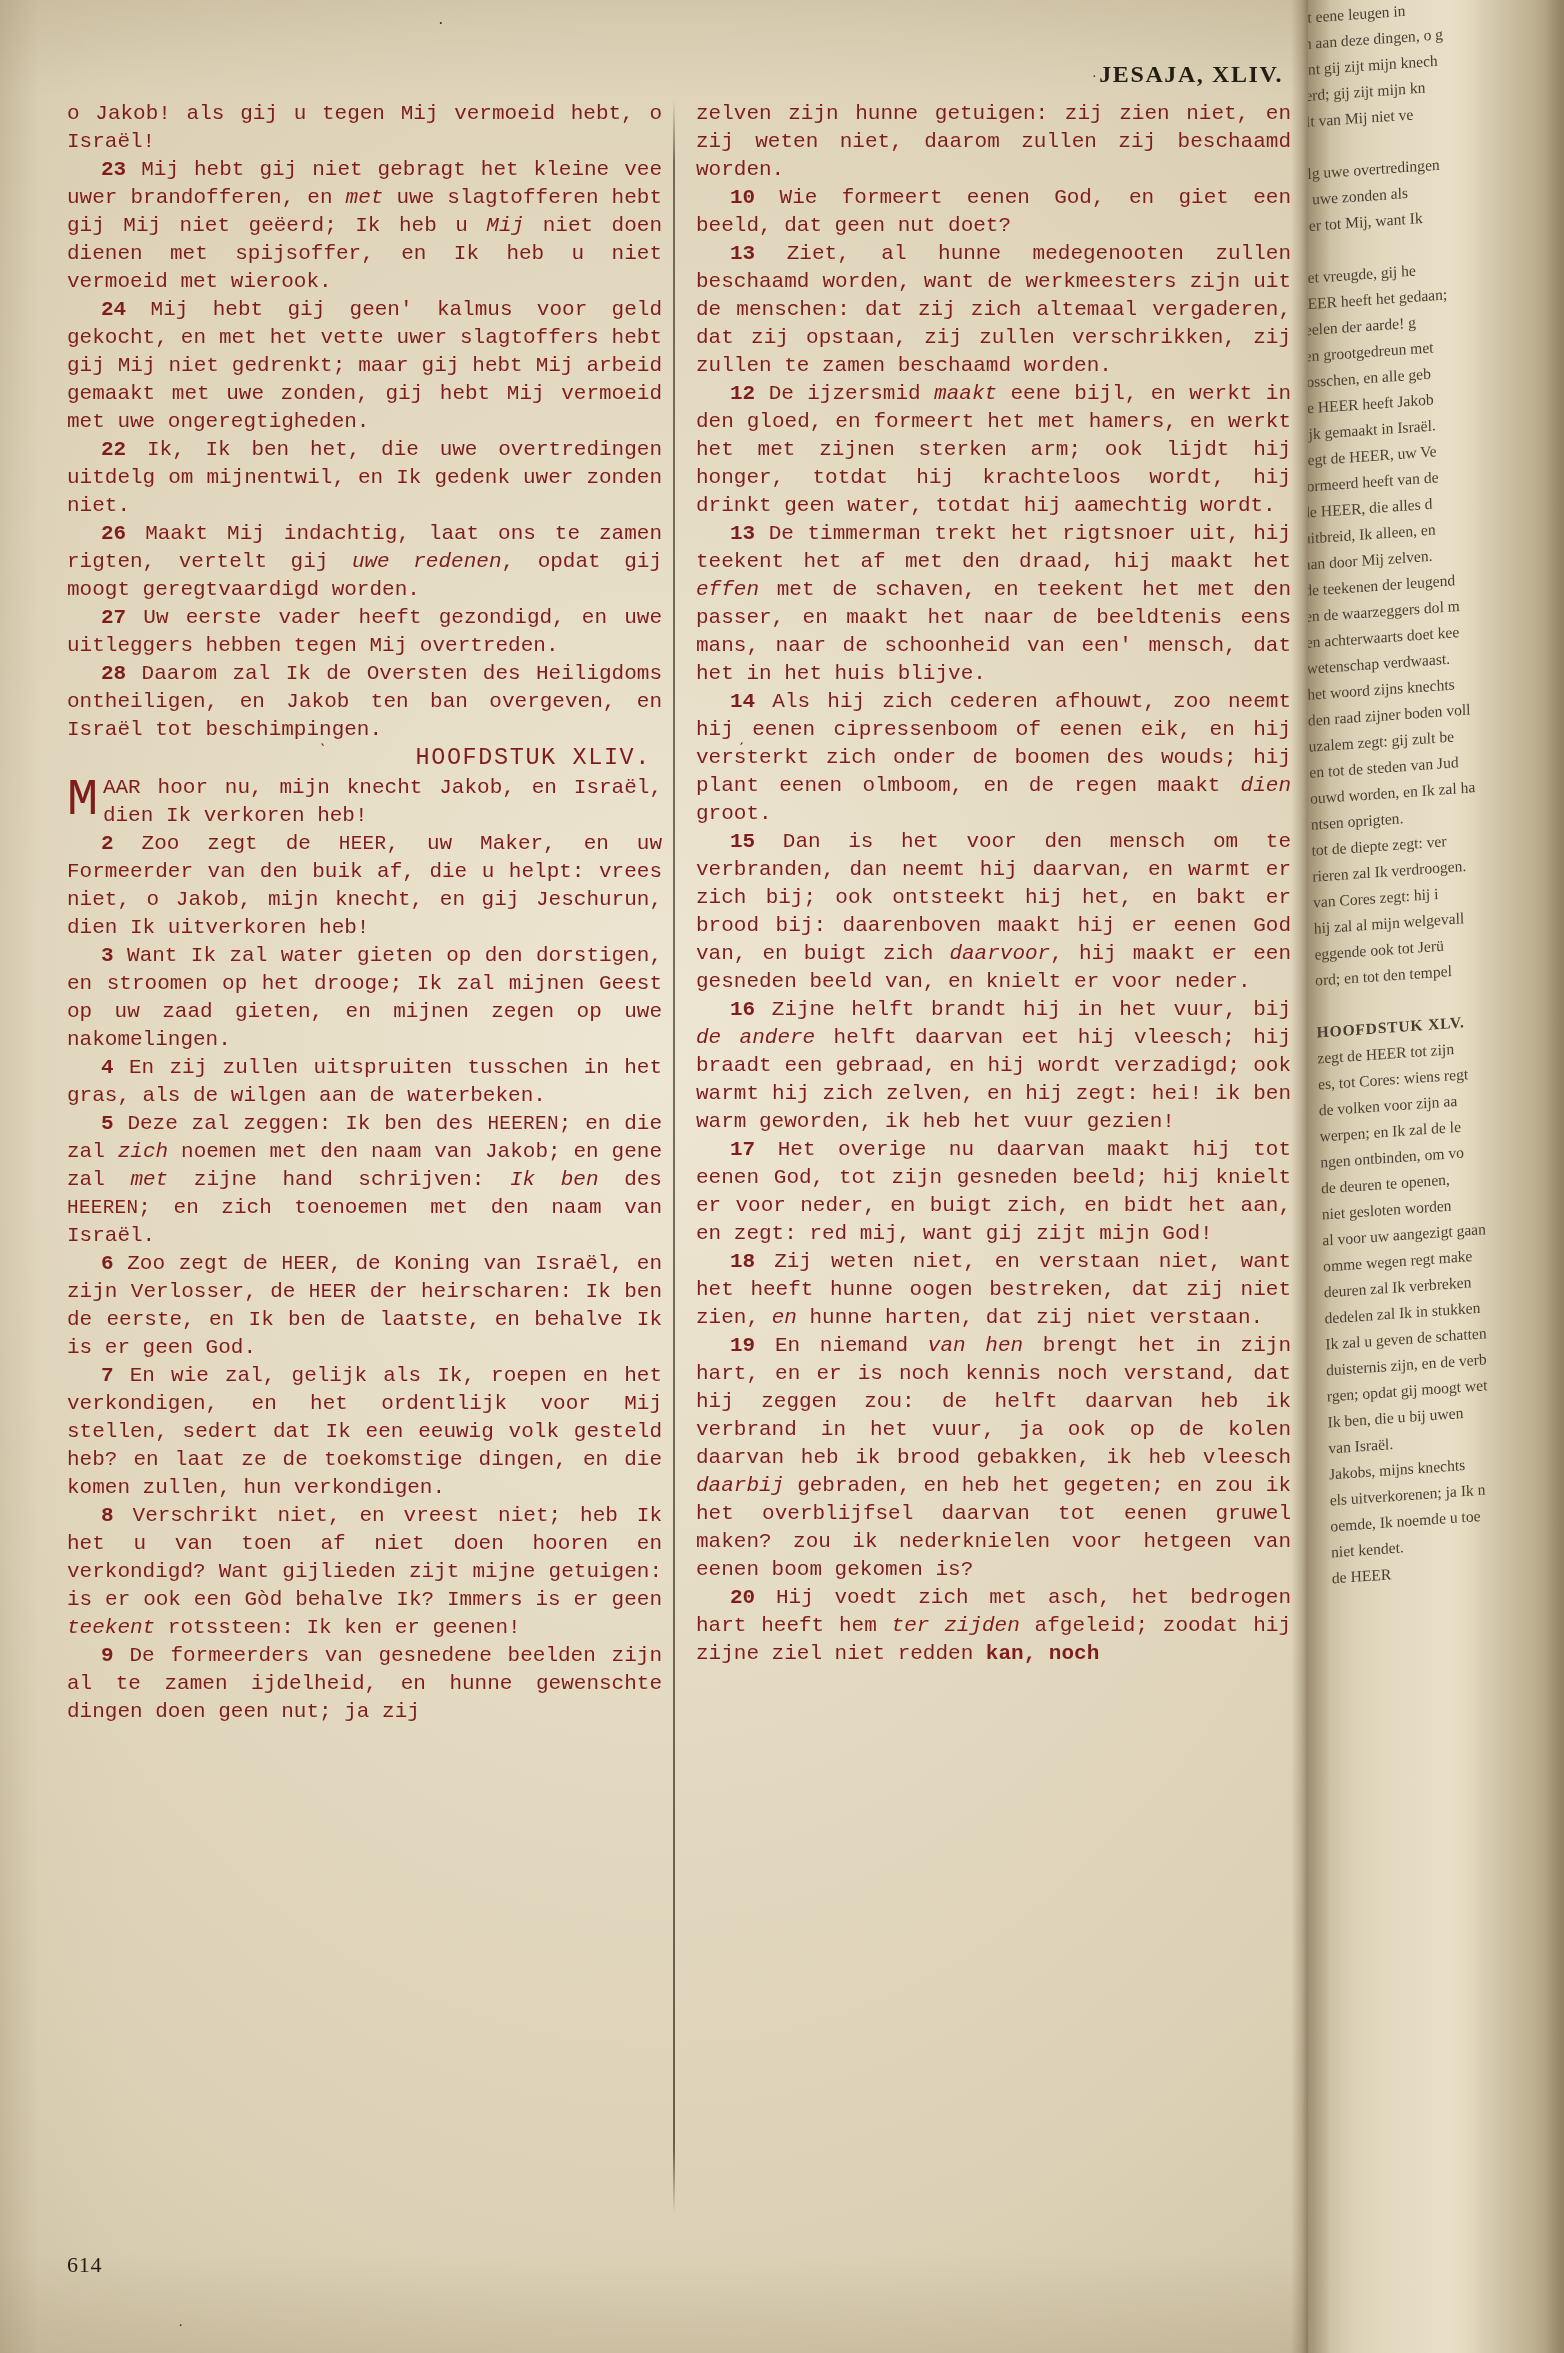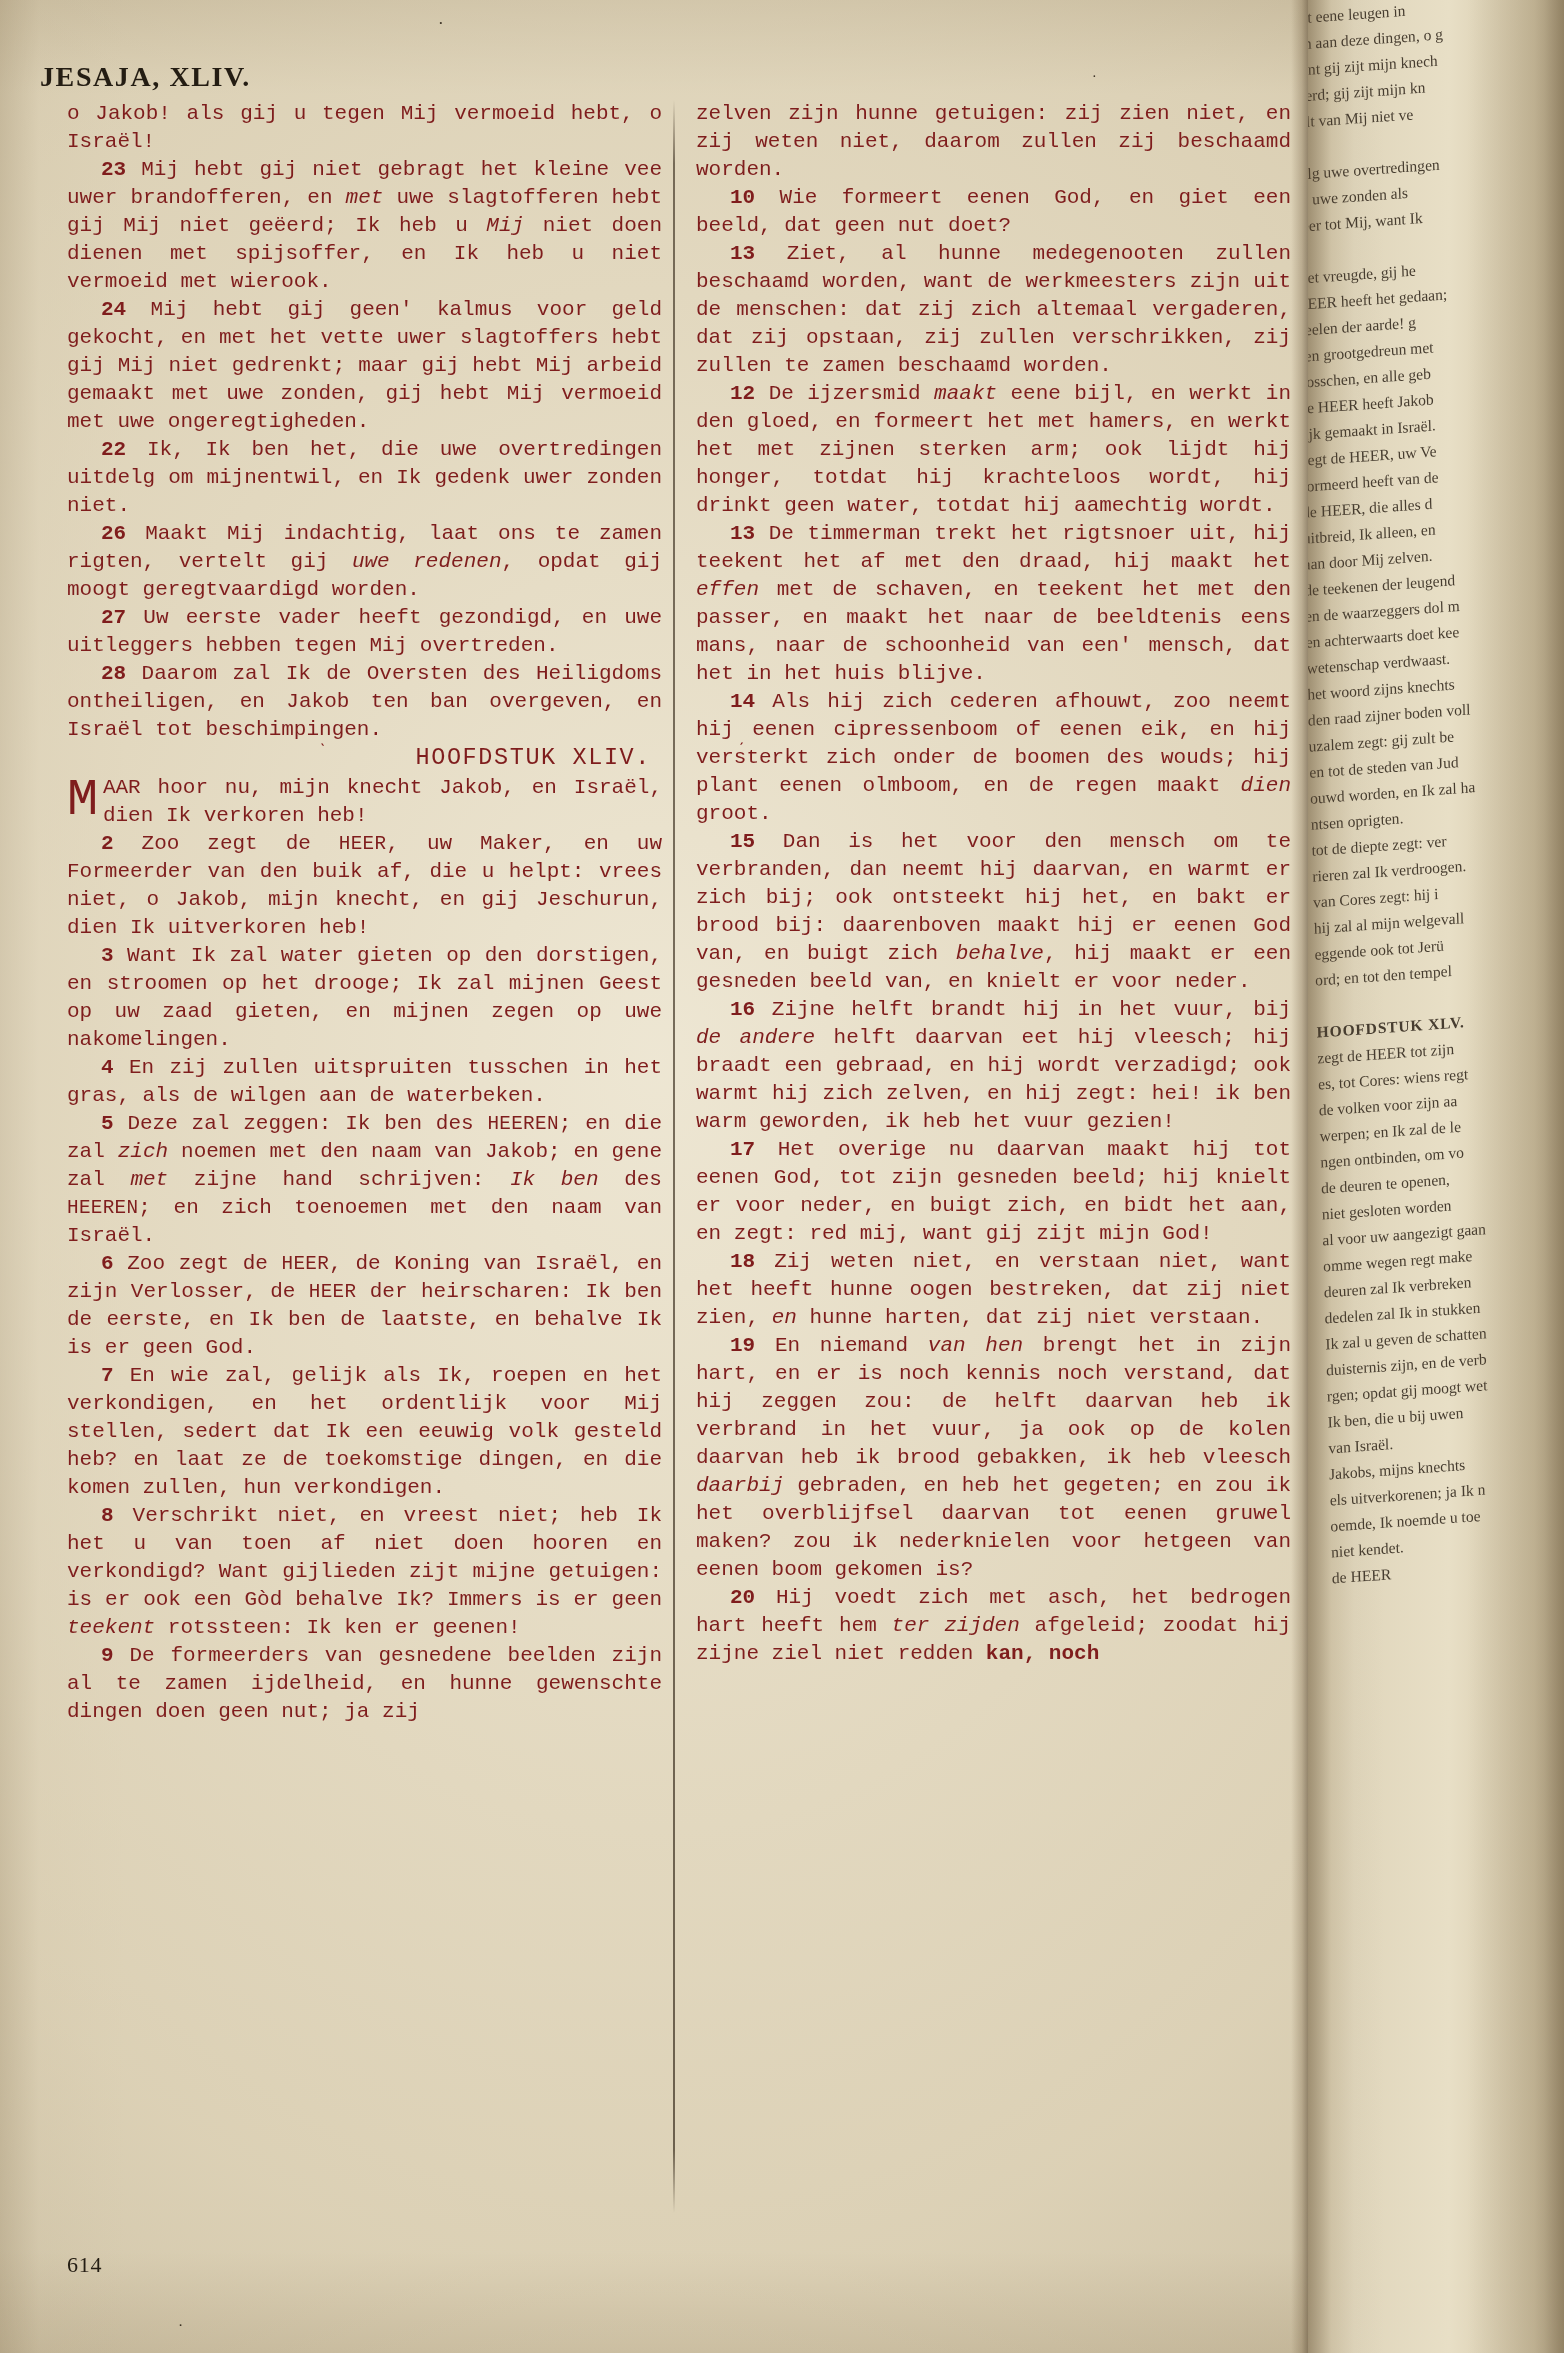--- a/index.html
+++ b/index.html
@@ -77,26 +77,25 @@
     top: 0;
     left: 0;
     width: 1299px;
     height: 2354px;
   }
   .running-head {
     position: absolute;
     top: 61px;
     left: 0;
     width: 1283px;
-    text-align: left;
-    font-size: 28px;
+    text-align: right;
+    font-size: 24px;
     letter-spacing: 1.6px;
     color: #241d13;
     font-weight: bold;
-    padding-left: 40px;
   }
   .head-dot {
     position: absolute;
     top: 14px;
     left: 438px;
     color: #3a3024;
     font-size: 17px;
   }
   .head-dot2 {
     position: absolute;
@@ -201,21 +200,21 @@
         <p><span class="vn">8</span> Verschrikt niet, en vreest niet; heb Ik het u van toen af niet doen hooren en verkondigd? Want gijlieden zijt mijne getuigen: is er ook een Gòd behalve Ik? Immers is er geen <i>teekent</i> rotssteen: Ik ken er geenen!</p>
         <p><span class="vn">9</span> De formeerders van gesnedene beelden zijn al te zamen ijdelheid, en hunne gewenschte dingen doen geen nut; ja zij</p>
       </div>
     <div class="col right" id="col-right">
         <p class="noindent">zelven zijn hunne getuigen: zij zien niet, en zij weten niet, daarom zullen zij beschaamd worden.</p>
         <p><span class="vn">10</span> Wie formeert eenen God, en giet een beeld, dat geen nut doet?</p>
         <p><span class="vn">13</span> Ziet, al hunne medegenooten zullen beschaamd worden, want de werkmeesters zijn uit de menschen: dat zij zich altemaal vergaderen, dat zij opstaan, zij zullen verschrikken, zij zullen te zamen beschaamd worden.</p>
         <p><span class="vn">12</span> De ijzersmid <i>maakt</i> eene bijl, en werkt in den gloed, en formeert het met hamers, en werkt het met zijnen sterken arm; ook lijdt hij honger, totdat hij krachteloos wordt, hij drinkt geen water, totdat hij aamechtig wordt.</p>
         <p><span class="vn">13</span> De timmerman trekt het rigtsnoer uit, hij teekent het af met den draad, hij maakt het <i>effen</i> met de schaven, en teekent het met den passer, en maakt het naar de beeldtenis eens mans, naar de schoonheid van een' mensch, dat het in het huis blijve.</p>
         <p><span class="vn">14</span> Als hij zich cederen afhouwt, zoo neemt hij eenen cipressenboom of eenen eik, en hij versterkt zich onder de boomen des wouds; hij plant eenen olmboom, en de regen maakt <i>dien</i> groot.</p>
-        <p><span class="vn">15</span> Dan is het voor den mensch om te verbranden, dan neemt hij daarvan, en warmt er zich bij; ook ontsteekt hij het, en bakt er brood bij: daarenboven maakt hij er eenen God van, en buigt zich <i>behalve</i>, hij maakt er een gesneden beeld van, en knielt er voor neder.</p>
+        <p><span class="vn">15</span> Dan is het voor den mensch om te verbranden, dan neemt hij daarvan, en warmt er zich bij; ook ontsteekt hij het, en bakt er brood bij: daarenboven maakt hij er eenen God van, en buigt zich <i>daarvoor</i>, hij maakt er een gesneden beeld van, en knielt er voor neder.</p>
         <p><span class="vn">16</span> Zijne helft brandt hij in het vuur, bij <i>de andere</i> helft daarvan eet hij vleesch; hij braadt een gebraad, en hij wordt verzadigd; ook warmt hij zich zelven, en hij zegt: hei! ik ben warm geworden, ik heb het vuur gezien!</p>
         <p><span class="vn">17</span> Het overige nu daarvan maakt hij tot eenen God, tot zijn gesneden beeld; hij knielt er voor neder, en buigt zich, en bidt het aan, en zegt: red mij, want gij zijt mijn God!</p>
         <p><span class="vn">18</span> Zij weten niet, en verstaan niet, want het heeft hunne oogen bestreken, dat zij niet zien, <i>en</i> hunne harten, dat zij niet verstaan.</p>
         <p><span class="vn">19</span> En niemand <i>van hen</i> brengt het in zijn hart, en er is noch kennis noch verstand, dat hij zeggen zou: de helft daarvan heb ik verbrand in het vuur, ja ook op de kolen daarvan heb ik brood gebakken, ik heb vleesch <i>daarbij</i> gebraden, en heb het gegeten; en zou ik het overblijfsel daarvan tot eenen gruwel maken? zou ik nederknielen voor hetgeen van eenen boom gekomen is?</p>
         <p><span class="vn">20</span> Hij voedt zich met asch, het bedrogen hart heeft hem <i>ter zijden</i> afgeleid; zoodat hij zijne ziel niet redden <b>kan, noch</b></p>
       </div>
 
     <div class="folio">614</div>
     <div class="bottom-dot">·</div>
   </div>

